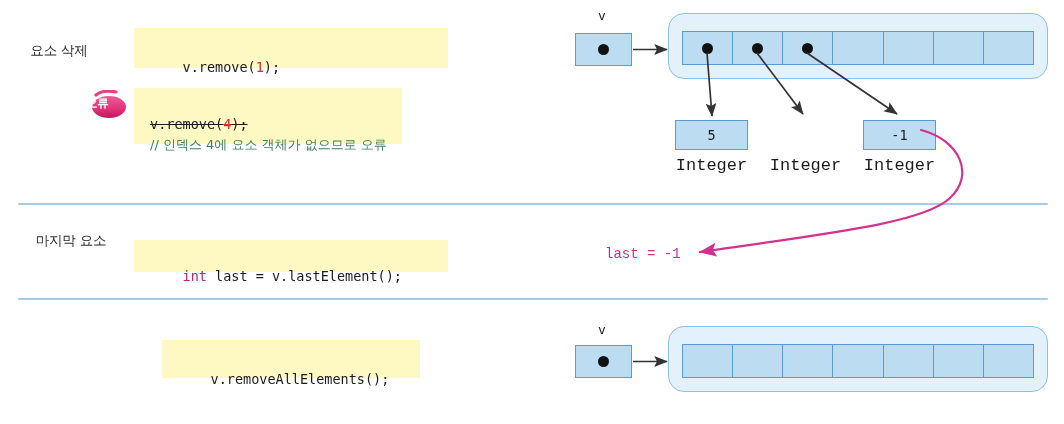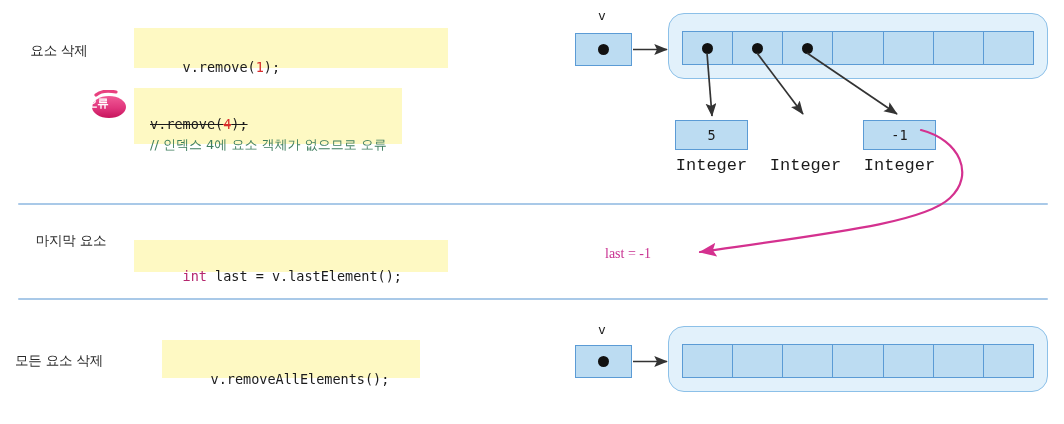--- a/index.html
+++ b/index.html
@@ -145,21 +145,21 @@
   .val-type {
     position: absolute;
     width: 73px;
     text-align: center;
     font-family: Liberation Mono, monospace;
     font-size: 17px;
     color: #1b1b1b;
   }
   .last-text {
     position: absolute;
-    font-family: Liberation Serif, serif;
+    font-family: Liberation Mono, monospace;
     font-size: 14px;
     color: #c83090;
     white-space: pre;
   }
   svg.overlay {
     position: absolute;
     left: 0; top: 0;
     width: 1064px;
     height: 424px;
     pointer-events: none;
@@ -199,21 +199,20 @@
     </svg>
     <div class="lbl">오류</div>
   </div>
 
   <div class="row-label" style="left:0px; top:232px; width:118px;margin-left:12px;">마지막 요소</div>
 
   <div class="code-box" style="left:134px; top:240px; width:314px; height:32px; padding-top:6px;">
     <span class="kw-int">int</span><span> last = v.lastElement();</span>
   </div>
 
-  <div class="row-label" style="left:0px; top:352px; width:118px;">모든 요소 삭제</div>
 
   <div class="code-box" style="left:134px; top:340px; width:258px; height:38px;margin-left:28px;">
     <span>v.removeAllElements();</span>
   </div>
 
   <div class="var-name" style="left:598px; top:8px;">v</div>
 
   <div class="ptr-box" style="left:575px; top:33px;">
     <div class="dot"></div>
   </div>

